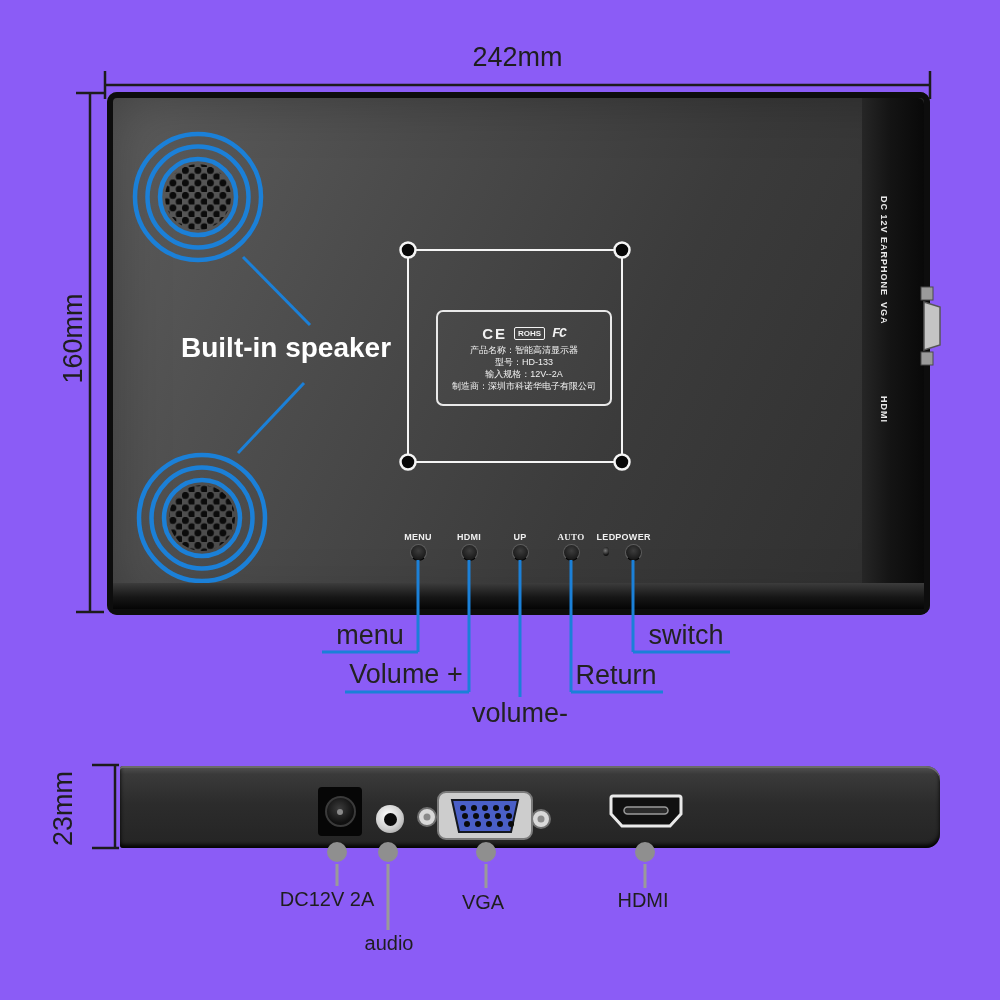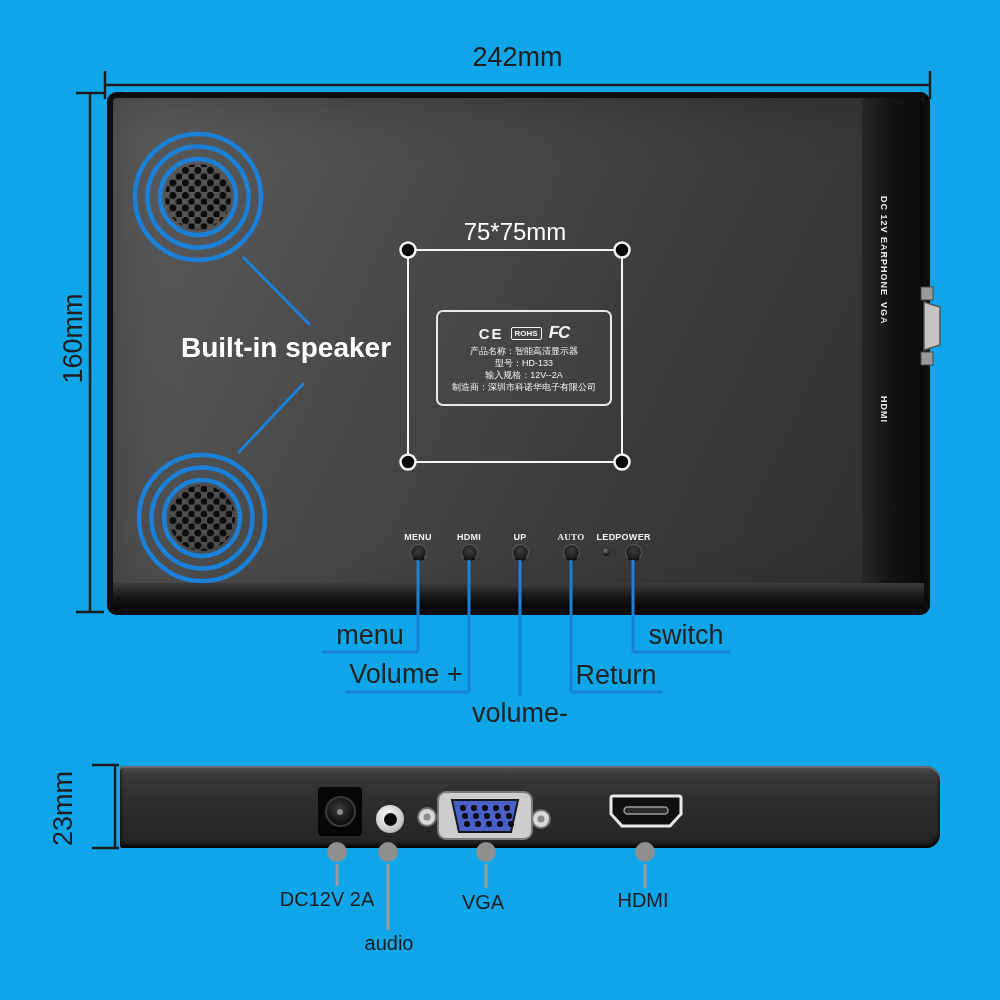--- a/index.html
+++ b/index.html
@@ -1,16 +1,16 @@
 <!DOCTYPE html>
 <html><head>
 <meta charset="utf-8">
 <style>
   html,body{margin:0;padding:0;background:#fff;}
-  .canvas{position:relative;width:1000px;height:1000px;background:#0ea5e9;overflow:hidden;
+  .canvas{position:relative;width:1000px;height:1000px;background:#8b5cf6;overflow:hidden;
           font-family:"Liberation Sans","DejaVu Sans",sans-serif;color:#1f1f1f;}
   .abs{position:absolute;}
 
   
   .dim-label{font-size:27px;color:#1e1e1e;text-align:center;}
   .rot{transform:rotate(-90deg);transform-origin:center center;white-space:nowrap;}
 
   
   .back-panel{left:107px;top:92px;width:823px;height:523px;border-radius:10px;
     background:linear-gradient(115deg,#5d5d5d 0%,#4c4c4c 30%,#3b3b3b 62%,#2e2e2e 100%);
@@ -25,21 +25,21 @@
   .speaker-text{color:#fff;font-size:28px;font-weight:bold;white-space:nowrap;}
   .vesa-text{color:#fff;font-size:24px;white-space:nowrap;}
 
   
   .sticker{left:329px;top:218px;width:172px;height:92px;border:2px solid #e9e9e9;border-radius:7px;
     display:flex;flex-direction:column;align-items:center;justify-content:center;gap:1px;
     color:#f2f2f2;background:rgba(255,255,255,0.02);}
   .sticker-logos{display:flex;align-items:center;gap:7px;margin-bottom:2px;}
   .logo-ce{font-size:15px;font-weight:bold;letter-spacing:2px;}
   .logo-rohs{font-size:8px;font-weight:bold;border:1px solid #f2f2f2;padding:1px 3px;border-radius:2px;}
-  .logo-fcc{font-size:17px;font-weight:bold;font-style:italic;letter-spacing:-1px;}
+  .logo-fcc{font-size:13px;font-weight:bold;font-style:italic;letter-spacing:-1px;font-family:Liberation Mono, monospace;}
   .sticker-line{font-size:9px;line-height:11px;white-space:nowrap;}
 
   
   .btn-group{width:56px;text-align:center;}
   .btn-label{color:#f0f0f0;font-size:9px;font-weight:bold;letter-spacing:.3px;}
   .btn-circle{width:15px;height:15px;border-radius:50%;margin:2px auto 0;
     background:radial-gradient(circle at 50% 38%,#3d3d3d 0%,#1b1b1b 70%);
     border:1px solid #5c5c5c;border-bottom-color:#000;}
   .led-dot{width:6px;height:9px;border-radius:50%;margin:5px auto 0;
     background:radial-gradient(circle at 40% 40%,#777,#111 70%);}
@@ -113,21 +113,20 @@
 
     <div class="abs right-strip"></div>
     <div class="abs vlabel" style="left:772px;top:104px;height:92px;">DC 12V EARPHONE</div>
     <div class="abs vlabel" style="left:772px;top:210px;height:28px;">VGA</div>
     <div class="abs vlabel" style="left:772px;top:304px;height:34px;">HDMI</div>
 
     <div class="abs bottom-strip"></div>
 
     <div class="abs speaker-text" style="left:74px;top:240px;">Built-in speaker</div>
 
-    <div class="abs vesa-text" style="left:300px;top:126px;width:216px;text-align:center;">75*75mm</div>
 
     <div class="abs sticker">
       <div class="sticker-logos">
         <span class="logo-ce">CE</span>
         <span class="logo-rohs">ROHS</span>
         <span class="logo-fcc">FC</span>
       </div>
       <div class="sticker-line">产品名称：智能高清显示器</div>
       <div class="sticker-line">型号：HD-133</div>
       <div class="sticker-line">输入规格：12V--2A</div>

